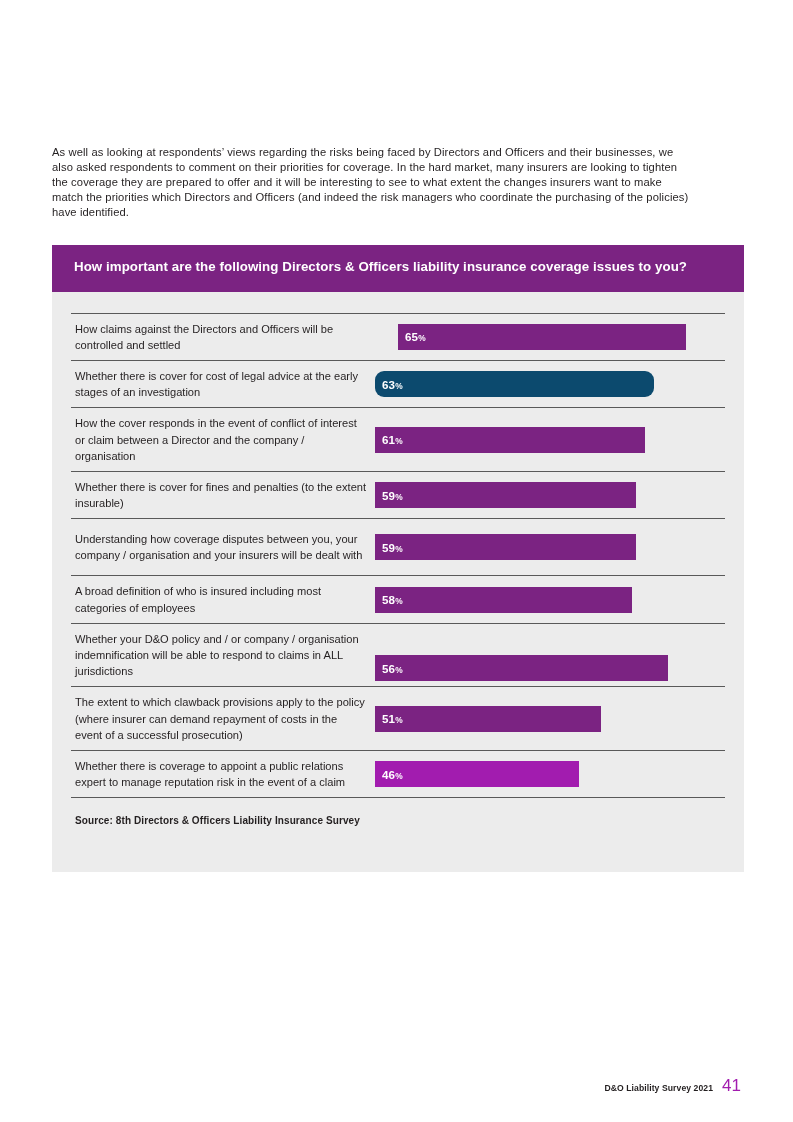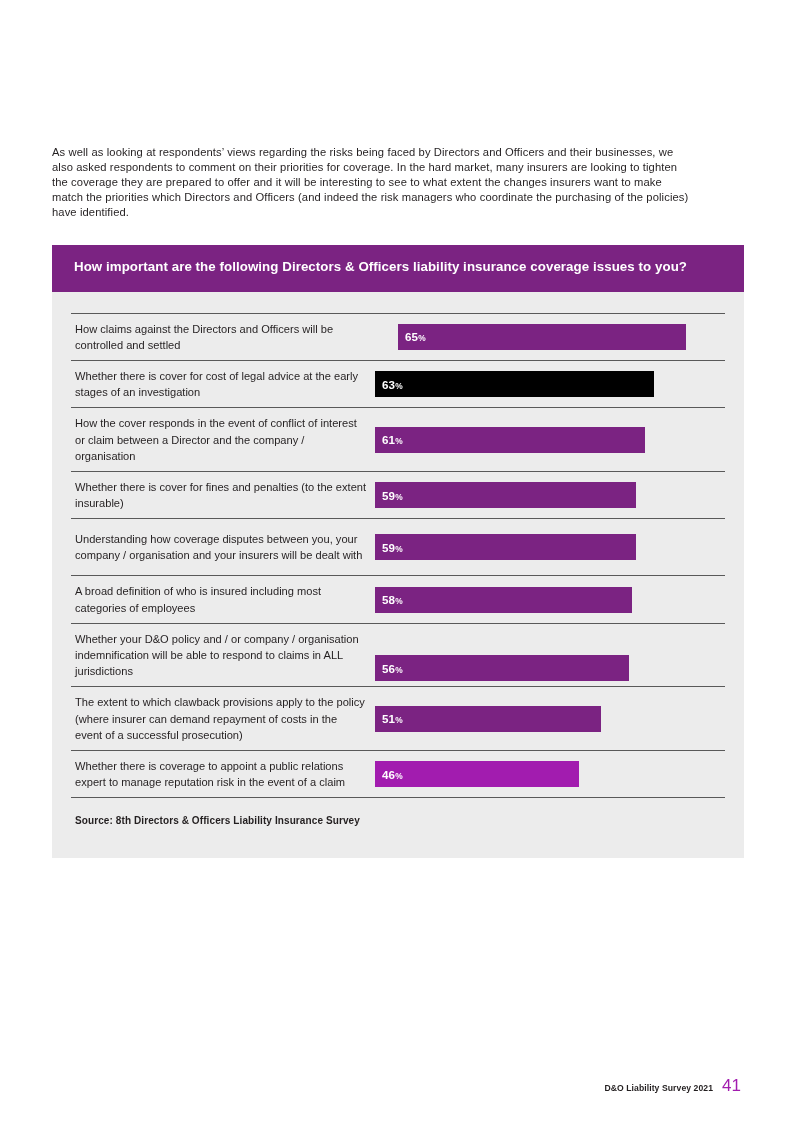--- a/index.html
+++ b/index.html
@@ -28,21 +28,21 @@
     letter-spacing: 0.01em;
   }
 
   
   #figure-panel {
     position: absolute;
     left: 52px;
     top: 245px;
     width: 692px;
     background: #ececec;
-    padding-bottom: 1px;
+    padding-bottom: 15px;
   }
 
   #panel-header {
     background: #7b2382;
     color: #ffffff;
     padding: 13px 22px 15px 22px;
     font-size: 13.3px;
     font-weight: bold;
     line-height: 18.5px;
     letter-spacing: 0.005em;
@@ -161,21 +161,21 @@
           <div class="row-label">How claims against the Directors and Officers will be controlled and settled</div>
           <div class="row-bar-wrap">
             <div class="bar" style="width: 287.95px; background: rgb(123, 35, 130); margin-left: 23px;">
               <span class="bar-value">65<span class="pct">%</span></span>
             </div>
           </div>
         </div>
         <div class="chart-row">
           <div class="row-label">Whether there is cover for cost of legal advice at the early stages of an investigation</div>
           <div class="row-bar-wrap">
-            <div class="bar" style="width: 279.09px; background: #000000;">
+            <div class="bar" style="width: 279.09px; background: #0c4a6e; border-radius: 9px;">
               <span class="bar-value">63<span class="pct">%</span></span>
             </div>
           </div>
         </div>
         <div class="chart-row tall">
           <div class="row-label">How the cover responds in the event of conflict of interest or claim between a Director and the company / organisation</div>
           <div class="row-bar-wrap">
             <div class="bar" style="width: 270.23px; background: rgb(123, 35, 130);">
               <span class="bar-value">61<span class="pct">%</span></span>
             </div>
@@ -201,21 +201,21 @@
           <div class="row-label">A broad definition of who is insured including most categories of employees</div>
           <div class="row-bar-wrap">
             <div class="bar" style="width: 256.94px; background: rgb(123, 35, 130);">
               <span class="bar-value">58<span class="pct">%</span></span>
             </div>
           </div>
         </div>
         <div class="chart-row tall">
           <div class="row-label">Whether your D&amp;O policy and / or company / organisation indemnification will be able to respond to claims in ALL jurisdictions</div>
           <div class="row-bar-wrap">
-            <div class="bar" style="width: 254px; background: rgb(123, 35, 130); margin-top: 26px;">
+            <div class="bar" style="width: 293px; background: rgb(123, 35, 130); margin-top: 26px;">
               <span class="bar-value">56<span class="pct">%</span></span>
             </div>
           </div>
         </div>
         <div class="chart-row tall">
           <div class="row-label">The extent to which clawback provisions apply to the policy (where insurer can demand repayment of costs in the event of a successful prosecution)</div>
           <div class="row-bar-wrap">
             <div class="bar" style="width: 225.93px; background: rgb(123, 35, 130); text-align: right;">
               <span class="bar-value">51<span class="pct">%</span></span>
             </div>

